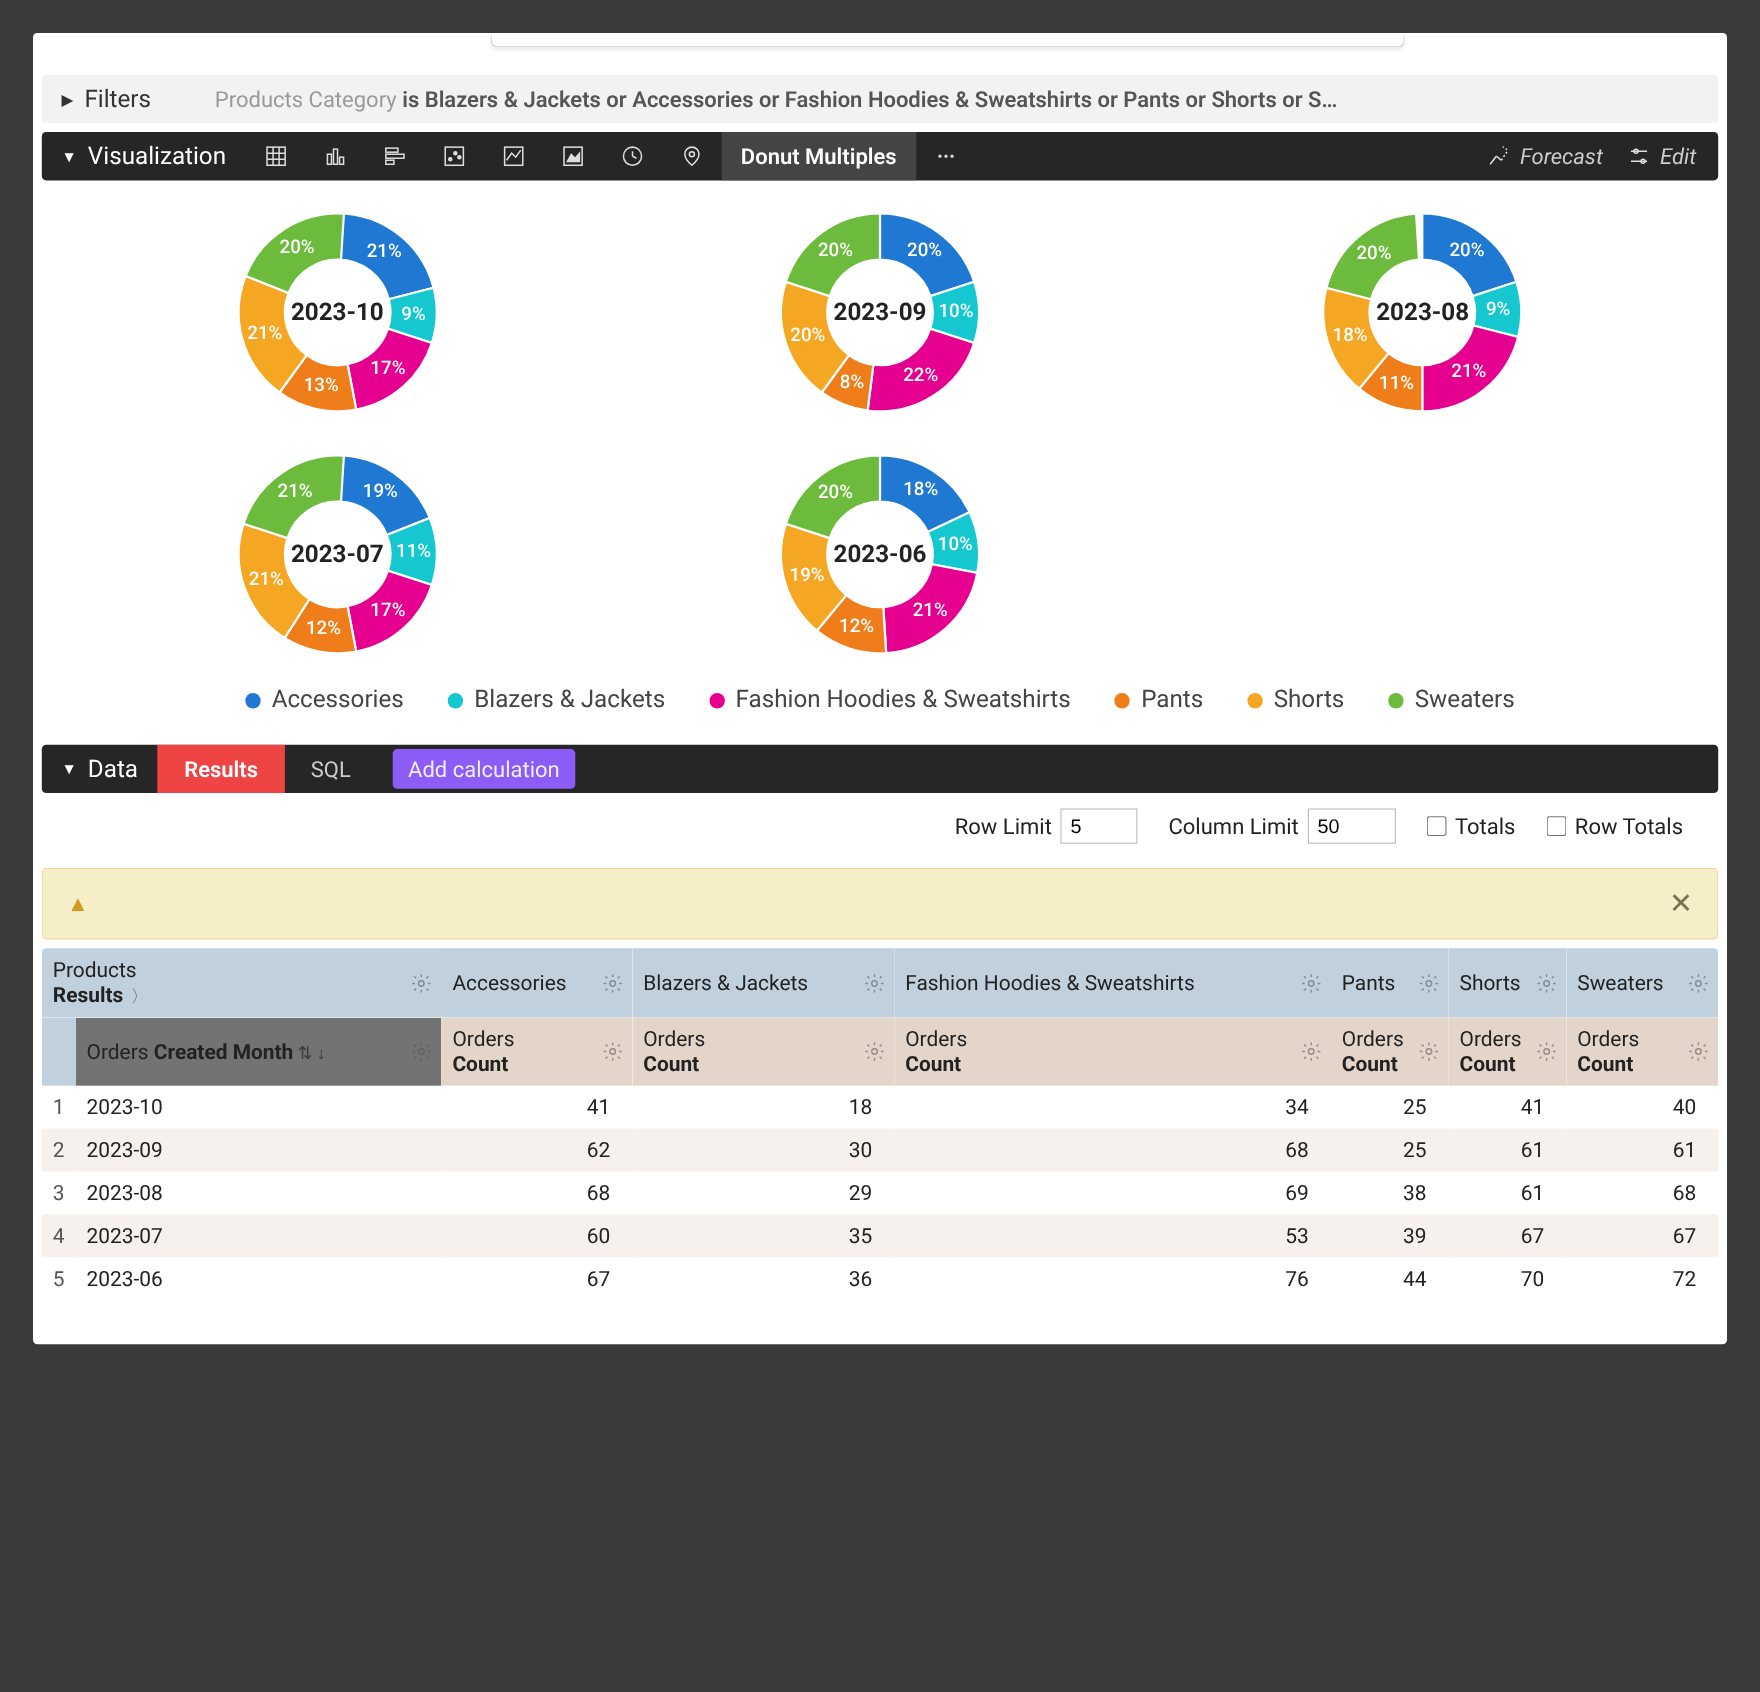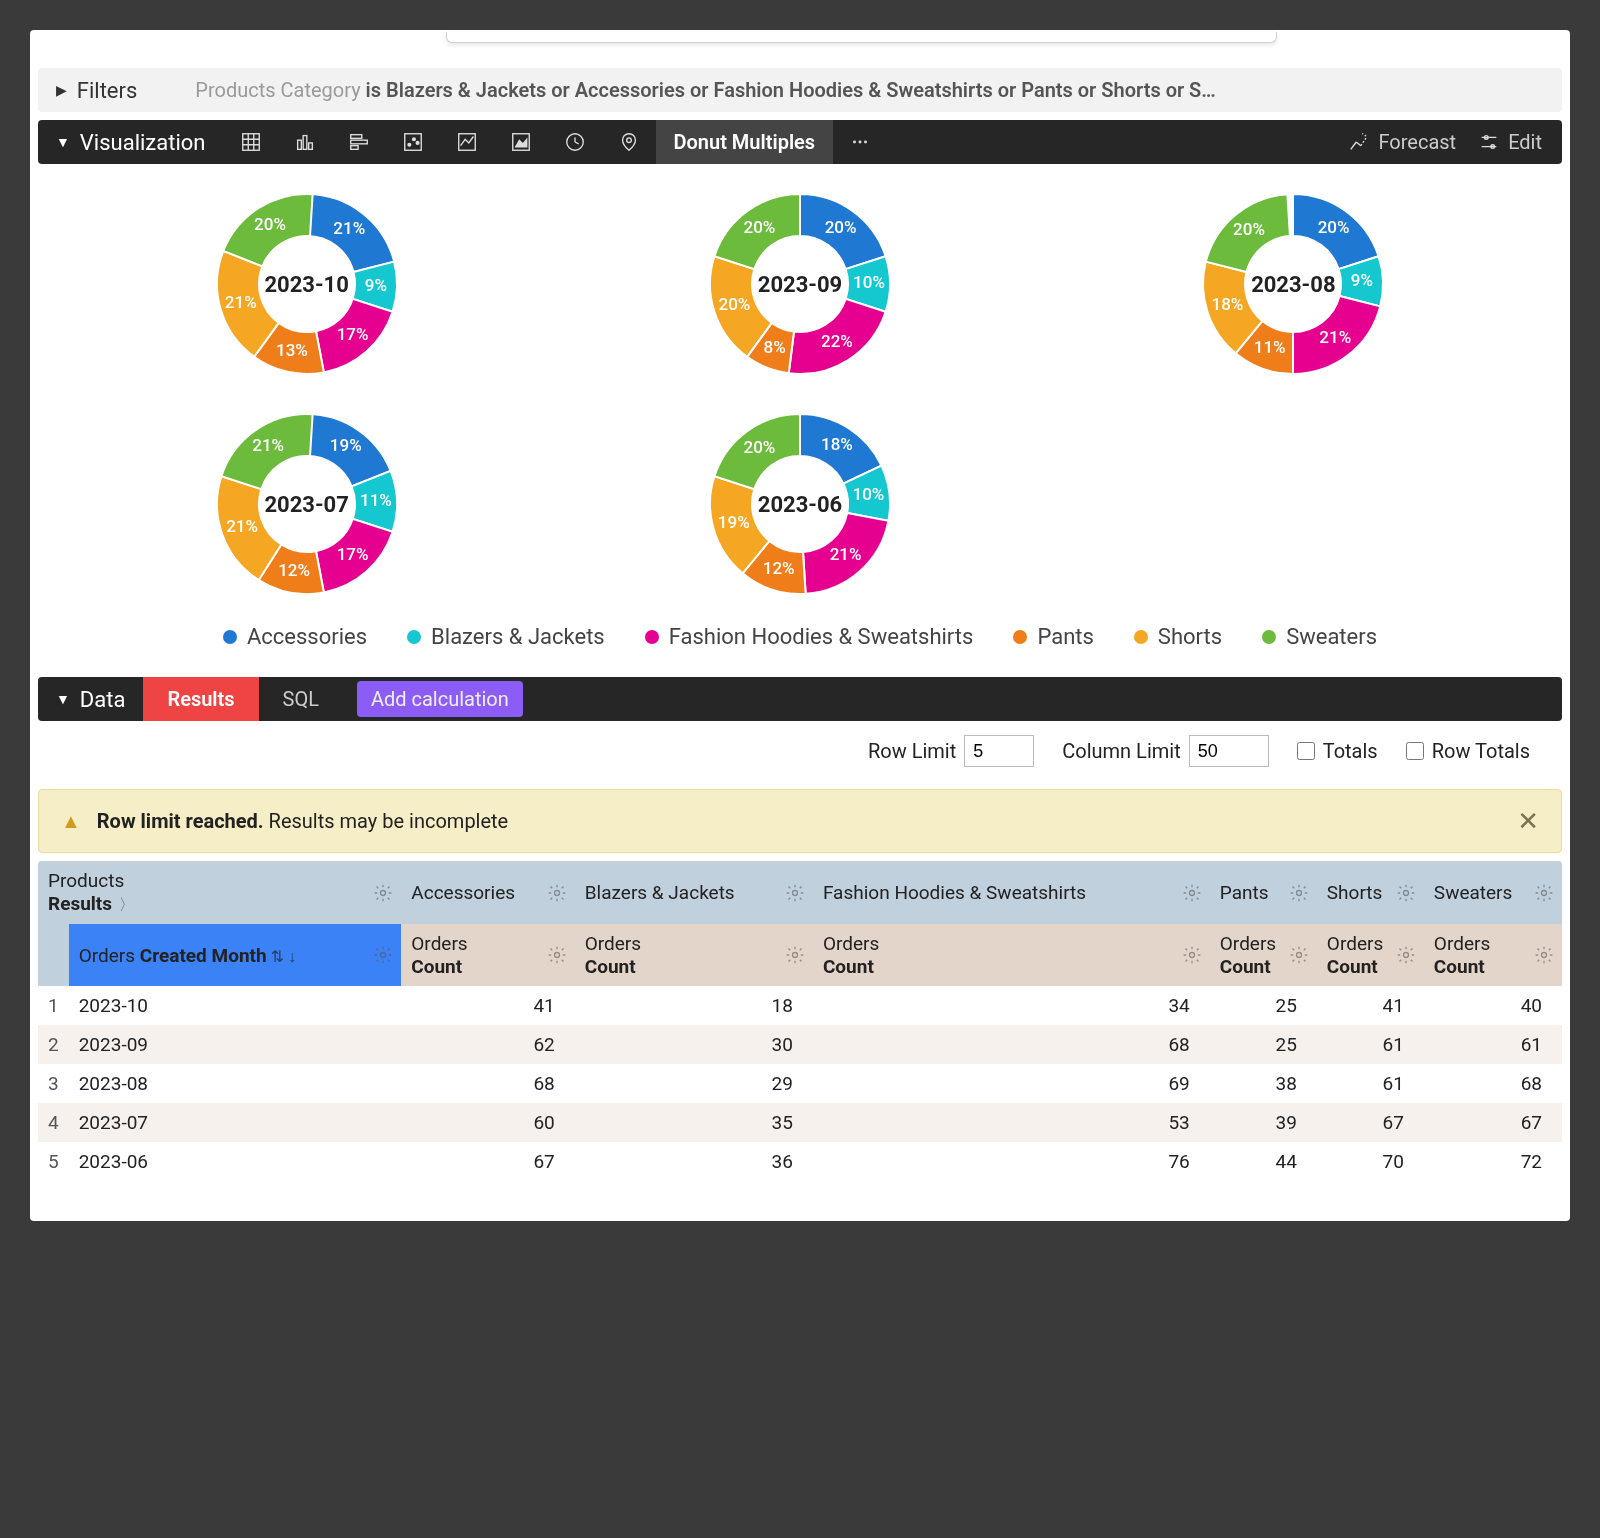--- a/index.html
+++ b/index.html
@@ -52,21 +52,21 @@
     cursor: pointer;
   }
   .bar .caret { font-size: 14px; }
   .bar .vbtn {
     width: 54px; height: 100%;
     display: flex; align-items: center; justify-content: center;
     color: #ddd; cursor: pointer;
   }
   .bar .vbtn.active { background: #444; color:#fff; font-weight: 600; padding:0 18px; width:auto; white-space:nowrap; }
   .bar .spacer { flex: 1; }
-  .bar .right { display:flex; align-items:center; gap:22px; padding:0 20px; color:#ccc; }
+  .bar .right { display:flex; align-items:center; gap:22px; padding:0 20px; color:#ccc;font-style:italic; }
   .bar .right .item { display:flex; align-items:center; gap:8px; cursor:pointer; }
   .filters-desc { color:#9a9a9a; padding-left:40px; white-space:nowrap; overflow:hidden; text-overflow:ellipsis; flex:1; }
   .filters-desc b { color:#555; font-weight:600; }
 
   
   .donuts {
     padding: 20px 30px 10px;
     display: grid;
     grid-template-columns: repeat(3, 1fr);
     row-gap: 20px;
@@ -375,21 +375,20 @@
       <span>Totals</span>
     </label>
     <label>
       <input type="checkbox" style="">
       <span>Row Totals</span>
     </label>
   </div>
 
   <div class="warn">
     <span class="tri">▲</span>
-    <span><b>Row limit reached.</b> <span>Results may be incomplete</span></span>
     <span class="close">✕</span>
   </div>
 
   <table class="tbl">
     <thead>
       <tr class="catrow" id="catrow">
           <th style="width:180px" colspan="2">Products<br><span class="strong">Results</span> <span class="chev">〉</span><span class="gear"><svg viewBox="0 0 24 24" fill="none" stroke="#555" stroke-width="1.6">
                 <circle cx="12" cy="12" r="3"></circle>
                 <path d="M12 2v3M12 19v3M4.2 4.2l2.1 2.1M17.7 17.7l2.1 2.1M2 12h3M19 12h3M4.2 19.8l2.1-2.1M17.7 6.3l2.1-2.1"></path>
               </svg></span></th>
@@ -413,21 +412,21 @@
                 <circle cx="12" cy="12" r="3"></circle>
                 <path d="M12 2v3M12 19v3M4.2 4.2l2.1 2.1M17.7 17.7l2.1 2.1M2 12h3M19 12h3M4.2 19.8l2.1-2.1M17.7 6.3l2.1-2.1"></path>
               </svg></span></th>
           <th>Sweaters<span class="gear"><svg viewBox="0 0 24 24" fill="none" stroke="#555" stroke-width="1.6">
                 <circle cx="12" cy="12" r="3"></circle>
                 <path d="M12 2v3M12 19v3M4.2 4.2l2.1 2.1M17.7 17.7l2.1 2.1M2 12h3M19 12h3M4.2 19.8l2.1-2.1M17.7 6.3l2.1-2.1"></path>
               </svg></span></th>
         </tr>
       <tr class="mrow" id="mrow">
           <th colspan="1" style="background:#c0d0dd;width:28px"></th>
-          <th style="background:#3b82f6">Orders <span class="strong">Created Month</span><span class="sortglyph">⇅ ↓</span><span class="gear"><svg viewBox="0 0 24 24" fill="none" stroke="#555" stroke-width="1.6">
+          <th style="background:#737373">Orders <span class="strong">Created Month</span><span class="sortglyph">⇅ ↓</span><span class="gear"><svg viewBox="0 0 24 24" fill="none" stroke="#555" stroke-width="1.6">
                 <circle cx="12" cy="12" r="3"></circle>
                 <path d="M12 2v3M12 19v3M4.2 4.2l2.1 2.1M17.7 17.7l2.1 2.1M2 12h3M19 12h3M4.2 19.8l2.1-2.1M17.7 6.3l2.1-2.1"></path>
               </svg></span></th>
           <th>Orders<br><span class="strong">Count</span><span class="gear"><svg viewBox="0 0 24 24" fill="none" stroke="#555" stroke-width="1.6">
                 <circle cx="12" cy="12" r="3"></circle>
                 <path d="M12 2v3M12 19v3M4.2 4.2l2.1 2.1M17.7 17.7l2.1 2.1M2 12h3M19 12h3M4.2 19.8l2.1-2.1M17.7 6.3l2.1-2.1"></path>
               </svg></span></th>
           <th>Orders<br><span class="strong">Count</span><span class="gear"><svg viewBox="0 0 24 24" fill="none" stroke="#555" stroke-width="1.6">
                 <circle cx="12" cy="12" r="3"></circle>
                 <path d="M12 2v3M12 19v3M4.2 4.2l2.1 2.1M17.7 17.7l2.1 2.1M2 12h3M19 12h3M4.2 19.8l2.1-2.1M17.7 6.3l2.1-2.1"></path>

